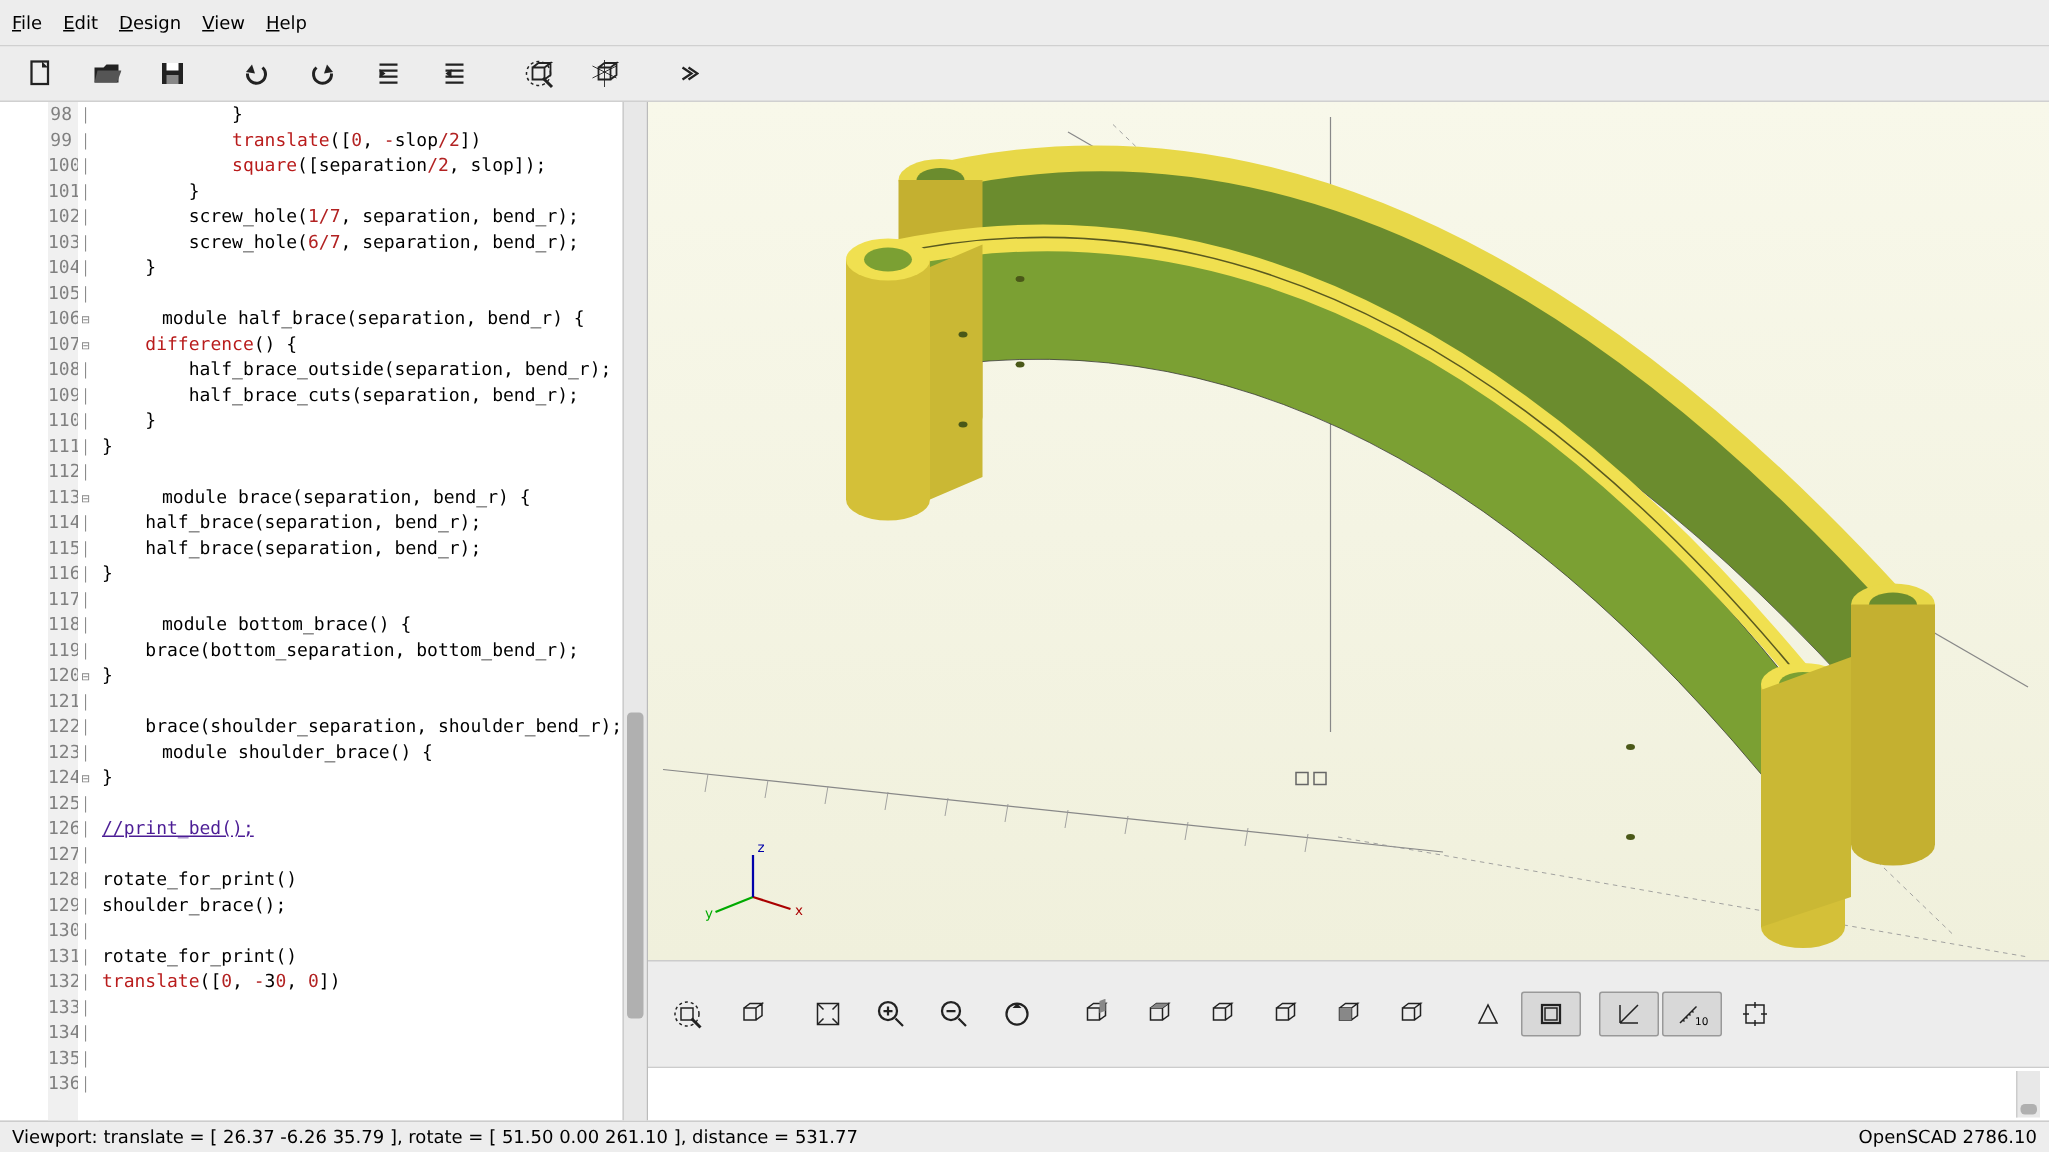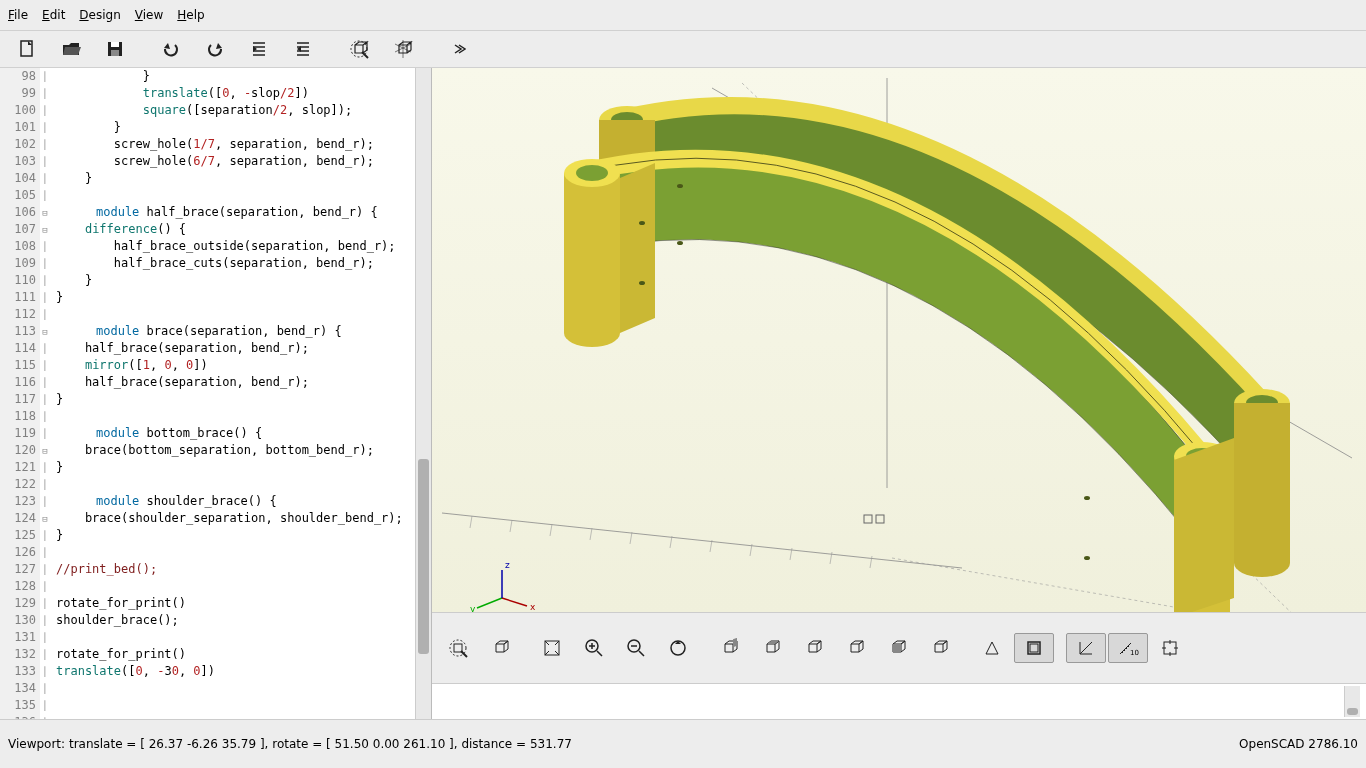--- a/index.html
+++ b/index.html
@@ -7,41 +7,41 @@
 .menubar { display: flex; gap: 14px; padding: 8px 8px; background: #ededed; border-bottom: 1px solid #d0d0d0; }
 .menubar span { cursor: default; }
 .menubar span u { text-decoration: underline; }
 .toolbar { display: flex; gap: 2px; padding: 4px 6px; background: #ededed; border-bottom: 1px solid #d0d0d0; align-items: center; }
 .tbtn { width: 42px; height: 28px; display: flex; align-items: center; justify-content: center; border: 1px solid transparent; border-radius: 2px; }
 .tsep { width: 10px; }
 .main { flex: 1; display: flex; min-height: 0; }
 .editor-pane { width: 432px; display: flex; flex-direction: column; border-right: 1px solid #bbb; background: #fff; }
 .code-area { flex: 1; display: flex; overflow: hidden; font-family: "DejaVu Sans Mono", monospace; font-size: 12px; position: relative; }
 .code-scroll { flex: 1; overflow: hidden; }
-.gutter { width: 40px; background: #f0f0f0; color: #808080; text-align: right; padding-right: 4px; user-select: none; }
+.gutter { width: 20px; background: #f0f0f0; color: #808080; text-align: right; padding-right: 4px; user-select: none; margin-left: 32px; }
 .fold-col { width: 14px; background: #fff; color: #888; }
 .code-line { height: 17px; line-height: 17px; white-space: pre; }
 .code-lines { padding-left: 2px; }
-.tok-kw { color: #0369a1; padding-left: 40px; }
-.tok-fn { color: #0f766e; }
+.tok-kw { color: #000000; padding-left: 40px; }
+.tok-fn { color: #b91c1c; }
 .tok-num { color: #b22222; }
-.tok-cmt { color: #7f1d1d; }
+.tok-cmt { color: #4c1d95; text-decoration: underline; }
 .tok-op { color: #b22222; }
 .vscroll { width: 16px; background: #e8e8e8; border-left: 1px solid #ccc; position: relative; }
 .vscroll-thumb { position: absolute; left: 2px; right: 2px; background: #b0b0b0; border-radius: 3px; }
 .viewport-pane { flex: 1; display: flex; flex-direction: column; background: #fff; }
 .render-view { flex: 1; position: relative; overflow: hidden; background: linear-gradient(to bottom, #f8f8ea 0%, #f0f0dc 100%); }
 .view-toolbar { display: flex; gap: 2px; padding: 20px 6px; background: #ededed; border-top: 1px solid #ccc; align-items: center; }
 .vbtn { width: 40px; height: 30px; display: flex; align-items: center; justify-content: center; border: 1px solid transparent; border-radius: 2px; }
 .vbtn.active { background: #d8d8d8; border-color: #999; }
 .console-area { display: flex; background: #fff; border-top: 1px solid #ccc; padding: 2px 6px; font-size: 12px; height: 36px; }
 .console-text { flex: 1; margin-top: 47px; }
 .console-line { height: 15px; line-height: 15px; }
 .vscroll2 { width: 16px; background: #e8e8e8; border-left: 1px solid #ccc; position: relative; }
-.statusbar { display: flex; justify-content: space-between; padding: 17px 8px; background: #ededed; border-top: 1px solid #ccc; font-size: 12px; }
+.statusbar { display: flex; justify-content: space-between; padding: 3px 8px; background: #ededed; border-top: 1px solid #ccc; font-size: 12px; }
 svg { pointer-events: none; }
 .fold-mark { display: inline-block; width: 10px; font-size: 9px; color: #888; text-align: center; }
 </style>
 </head>
 <body>
 
 <div class="menubar">
   <span><u>F</u>ile</span>
   <span><u>E</u>dit</span>
   <span><u>D</u>esign</span>
@@ -213,30 +213,29 @@
             <div class="code-line"></div>
             <div class="code-line"><span class="tok-kw">module</span> half_brace(separation, bend_r) {</div>
             <div class="code-line">    <span class="tok-fn">difference</span>() {</div>
             <div class="code-line">        half_brace_outside(separation, bend_r);</div>
             <div class="code-line">        half_brace_cuts(separation, bend_r);</div>
             <div class="code-line">    }</div>
             <div class="code-line">}</div>
             <div class="code-line"></div>
             <div class="code-line"><span class="tok-kw">module</span> brace(separation, bend_r) {</div>
             <div class="code-line">    half_brace(separation, bend_r);</div>
-            <div class="code-line">    <span class="tok-fn">mirror</span>([<span class="tok-num">1</span>, <span class="tok-num"><span class="tok-num">0</span></span>, <span class="tok-num"><span class="tok-num">0</span></span>])</div>
             <div class="code-line">    half_brace(separation, bend_r);</div>
             <div class="code-line">}</div>
             <div class="code-line"></div>
             <div class="code-line"><span class="tok-kw">module</span> bottom_brace() {</div>
             <div class="code-line">    brace(bottom_separation, bottom_bend_r);</div>
             <div class="code-line">}</div>
             <div class="code-line"></div>
+            <div class="code-line">    brace(shoulder_separation, shoulder_bend_r);</div>
             <div class="code-line"><span class="tok-kw">module</span> shoulder_brace() {</div>
-            <div class="code-line">    brace(shoulder_separation, shoulder_bend_r);</div>
             <div class="code-line">}</div>
             <div class="code-line"></div>
             <div class="code-line"><span class="tok-cmt">//print_bed();</span></div>
             <div class="code-line"></div>
             <div class="code-line">rotate_for_print()</div>
             <div class="code-line">shoulder_brace();</div>
             <div class="code-line"></div>
             <div class="code-line">rotate_for_print()</div>
             <div class="code-line"><span class="tok-fn">translate</span>([<span class="tok-num"><span class="tok-num">0</span></span>, <span class="tok-op">-</span>3<span class="tok-num"><span class="tok-num">0</span></span>, <span class="tok-num"><span class="tok-num">0</span></span>])</div>
             <div class="code-line"></div>

